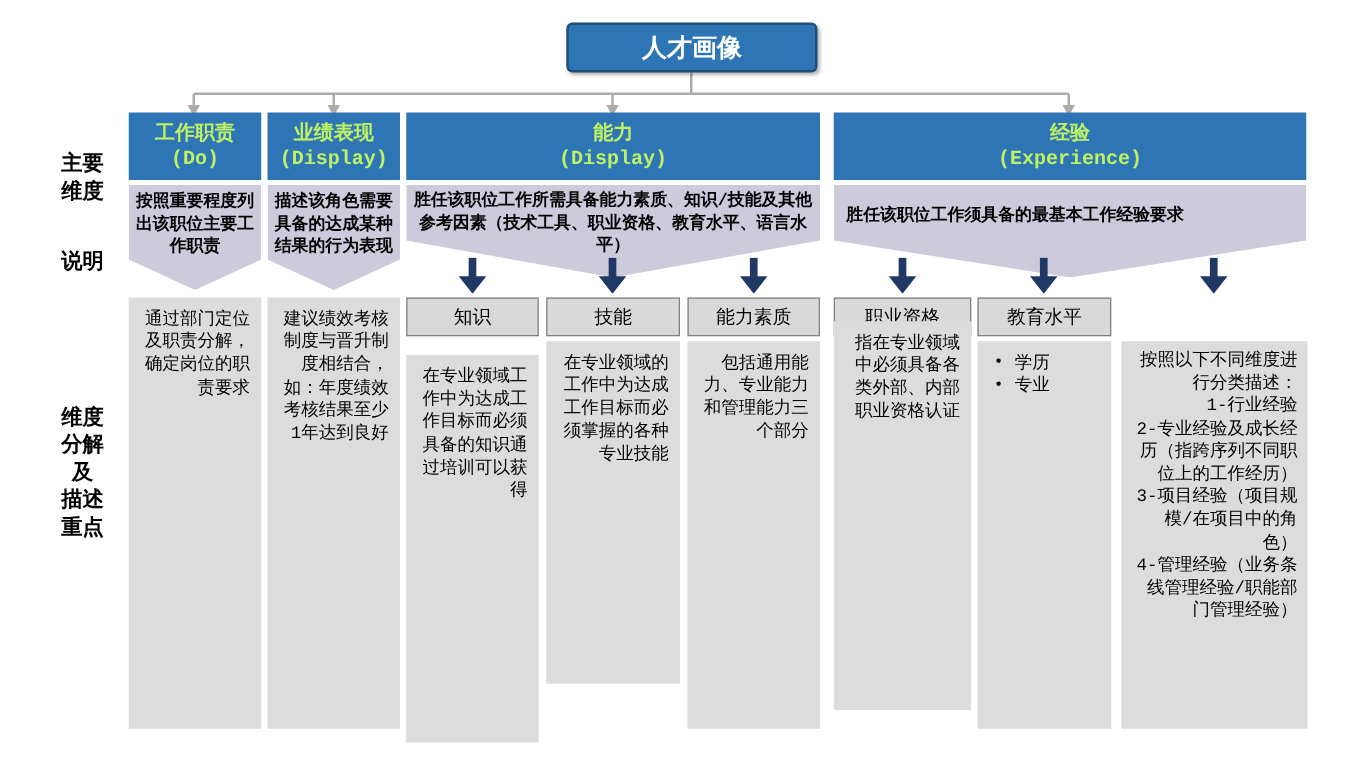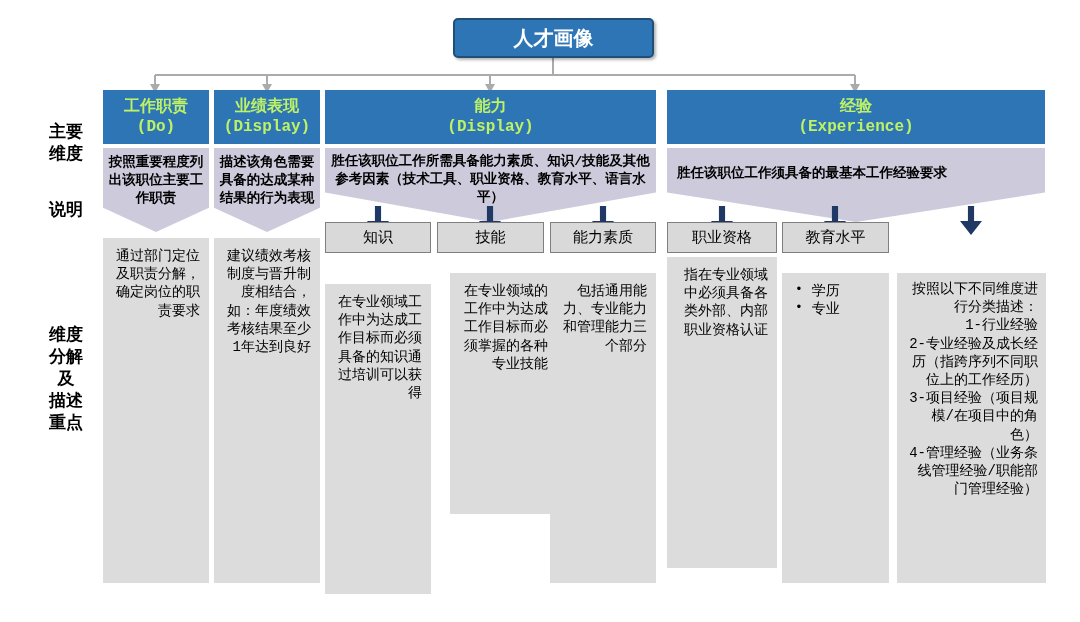--- a/index.html
+++ b/index.html
@@ -27,32 +27,32 @@
   .s3{left:325px;width:331px;height:74px;clip-path:polygon(0 0,100% 0,100% 60%,50% 100%,0 60%);padding-top:5px;}
   .s4{left:667px;width:378px;height:74px;clip-path:polygon(0 0,100% 0,100% 60%,50% 100%,0 60%);
       display:flex;align-items:center;justify-content:flex-start;padding:0 10px 22px 10px;}
 
   
   .darrow{position:absolute;top:206px;width:22px;height:29px;background:#1F3864;
           clip-path:polygon(36% 0,64% 0,64% 52%,100% 52%,50% 100%,0 52%,36% 52%);}
   .a1{left:367px}.a2{left:479px}.a3{left:592px}.a4{left:711px}.a5{left:824px}.a6{left:960px}
 
   
-  .subh{position:absolute;top:222px;height:31px;background:#D9D9D9;border:1.5px solid #7F7F7F;
+  .subh{position:absolute;top:238px;height:31px;background:#D9D9D9;border:1.5px solid #7F7F7F;
         box-sizing:border-box;display:flex;align-items:center;justify-content:center;font-size:15px;}
   .k1{left:325px;width:106px}.k2{left:437px;width:107px}.k3{left:550px;width:106px}
   .k4{left:667px;width:110px}.k5{left:782px;width:107px}.k6{left:897px;width:149px}
 
   
   .cell{position:absolute;background:#DCDCDC;font-size:14px;line-height:1.3;box-sizing:border-box;
         padding:9px 9px;text-align:right;}
   .c1{left:103px;top:238px;width:106px;height:345px}
   .c2{left:214px;top:238px;width:106px;height:345px}
   .c3{left:325px;top:284px;width:106px;height:310px}
-  .c4{left:450px;top:273px;width:107px;height:241px}
+  .c4{left:437px;top:273px;width:107px;height:274px}
   .c5{left:550px;top:273px;width:106px;height:310px}
   .c6{left:667px;top:257px;width:110px;height:311px}
   .c7{left:782px;top:273px;width:107px;height:310px}
   .c8{left:897px;top:273px;width:149px;height:310px;white-space:pre-line;padding:7px 8px;}
 
   .bullet-row{display:flex;gap:9px;padding-left:4px;}
   .bullet-row .dot{font-size:13px;}
 
   
   .side-label{position:absolute;left:34px;width:64px;font-weight:bold;font-size:17px;

